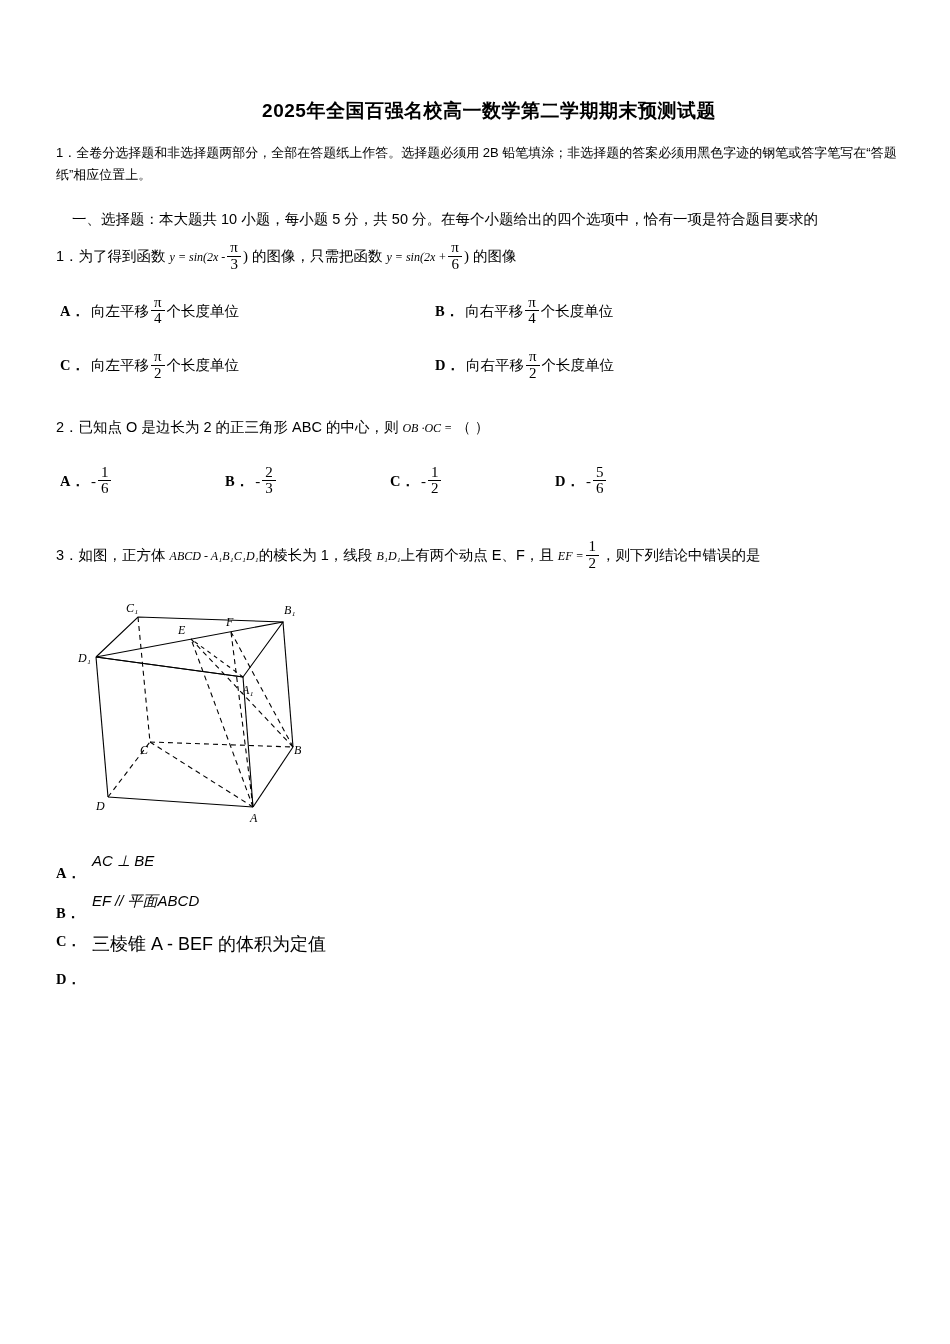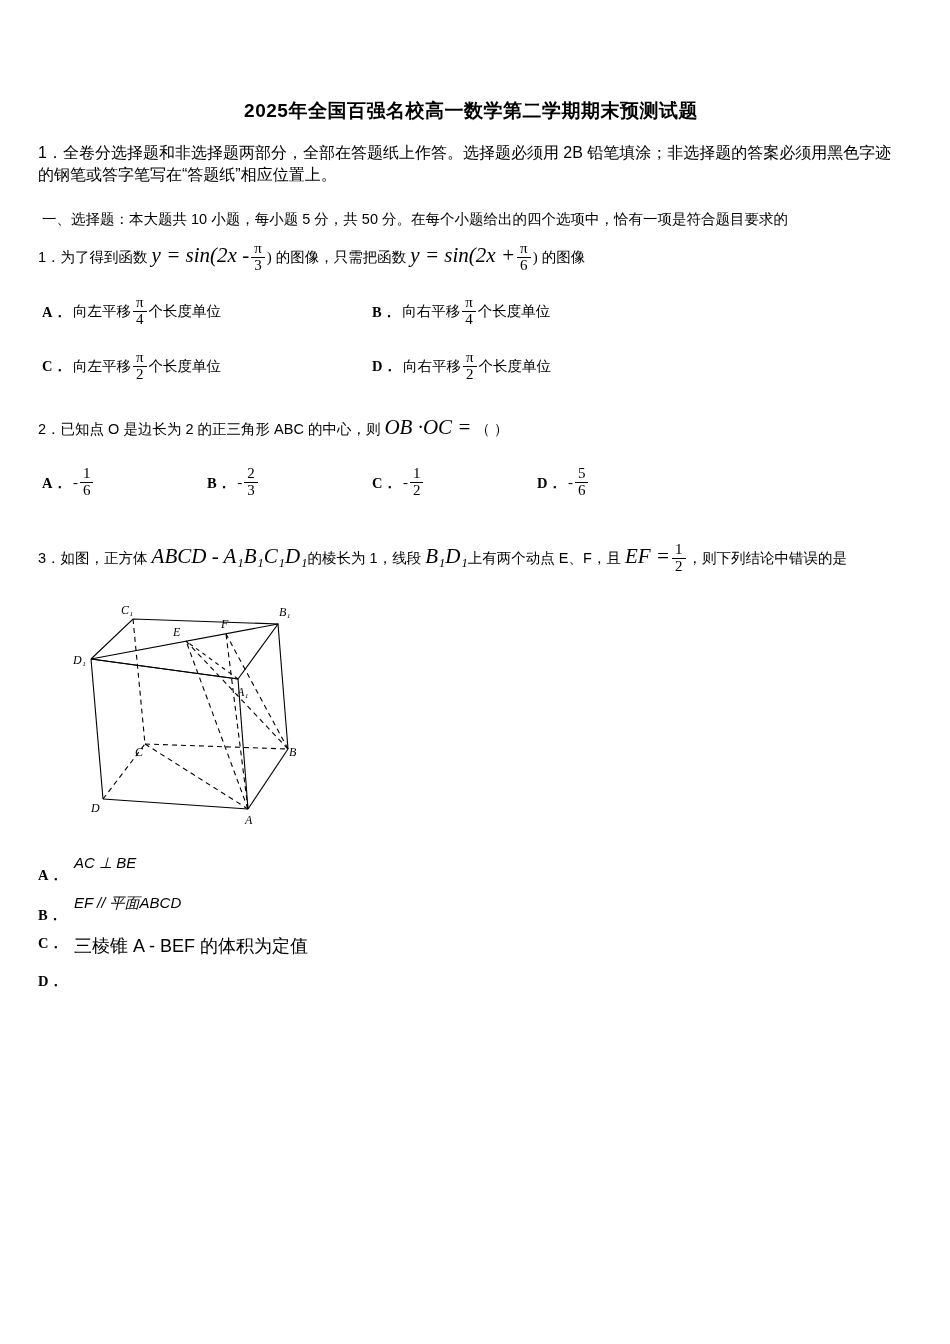--- a/index.html
+++ b/index.html
@@ -16,62 +16,62 @@
     overflow: hidden;
   }
   .page {
     position: relative;
     width: 950px;
     height: 1344px;
     padding: 0;
   }
   .content {
     position: absolute;
-    left: 38px;
+    left: 56px;
     top: 98px;
     width: 866px;
   }
   .doc-title {
     font-family: "Liberation Sans", sans-serif;
     font-weight: bold;
     font-size: 19px;
     text-align: center;
     margin: 0 0 18px 0;
     letter-spacing: 0.5px;
   }
   .notice-head {
     font-family: "Liberation Sans", sans-serif;
     font-size: 15px;
     margin: 0 0 6px 0;
   }
   .notice-line {
     font-family: "Liberation Sans", sans-serif;
-    font-size: 16px;
+    font-size: 13px;
     line-height: 22px;
     margin: 0;
   }
   .section-head {
     font-family: "Liberation Sans", sans-serif;
     font-size: 14.5px;
     line-height: 22px;
-    margin: 22px 0 10px 4px;
+    margin: 22px 0 10px 16px;
   }
   .q {
     margin: 0 0 4px 0;
     font-family: "Liberation Sans", sans-serif;
     font-size: 14.5px;
     line-height: 30px;
   }
   .q-num {
     display: inline-block;
   }
   .mi {
     font-family: "Liberation Serif", serif;
     font-style: italic;
-    font-size: 21px;
+    font-size: 12px;
   }
   .mu {
     font-family: "Liberation Serif", serif;
     font-size: 15px;
   }
   
   .frac {
     display: inline-block;
     vertical-align: -0.55em;
     text-align: center;
@@ -98,21 +98,21 @@
   }
   .opt-label {
     font-family: "Liberation Serif", serif;
     font-weight: bold;
     font-style: normal;
     margin-right: 6px;
   }
   .q1-opts .opt:first-child { width: 330px; }
   .q2-opts .opt { width: 165px; }
   .q2-opts { margin-left: 4px; }
-  .q1-opts { margin-left: 4px; }
+  .q1-opts { margin-left: 4px; gap: 45px; }
   .choice-block {
     position: relative;
     min-height: 40px;
   }
   .choice-block .lbl {
     position: absolute;
     left: 0;
     top: 14px;
     font-family: "Liberation Serif", serif;
     font-weight: bold;
@@ -121,21 +121,21 @@
   .choice-block .body {
     margin-left: 36px;
     padding-top: 2px;
     font-size: 15px;
   }
   .math-italic {
     font-style: italic;
     font-family: Liberation Sans, sans-serif;
   }
   .cube-wrap {
-    margin: 10px 0 4px 35px;
+    margin: 10px 0 4px 22px;
     text-decoration: underline;
   }
 </style>
 </head>
 <body>
 
 <div class="page">
   <div class="content">
 
     <div class="doc-title">2025年全国百强名校高一数学第二学期期末预测试题</div>

